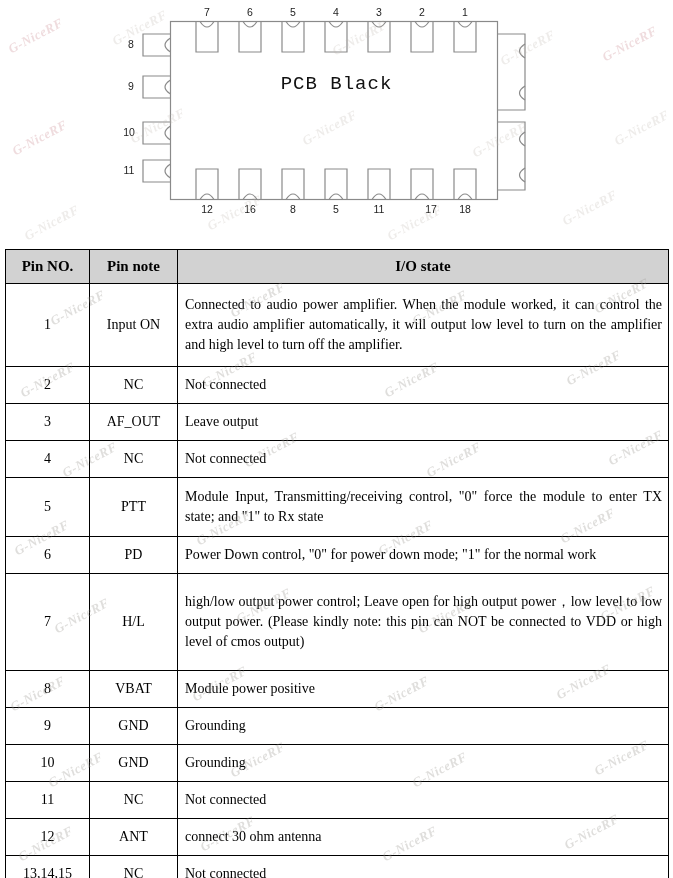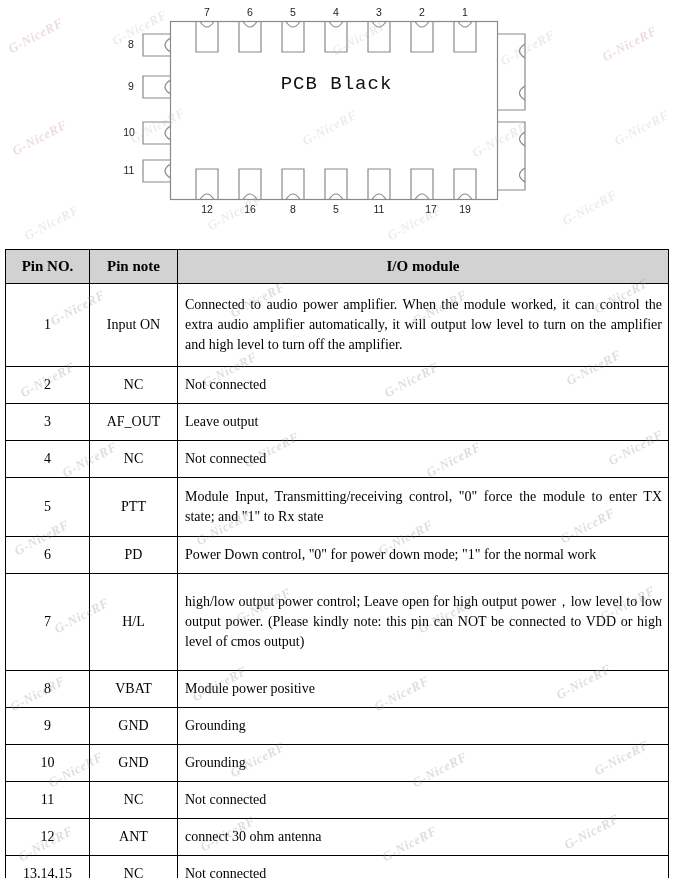--- a/index.html
+++ b/index.html
@@ -222,35 +222,35 @@
   <div class="pin-num" style="left:120px; top:80px;">9</div>
   <div class="pin-num" style="left:118px; top:126px;">10</div>
   <div class="pin-num" style="left:118px; top:164px;">11</div>
 
   <div class="pin-num" style="left:196px; top:203px;">12</div>
   <div class="pin-num" style="left:239px; top:203px;">16</div>
   <div class="pin-num" style="left:282px; top:203px;">8</div>
   <div class="pin-num" style="left:325px; top:203px;">5</div>
   <div class="pin-num" style="left:368px; top:203px;">11</div>
   <div class="pin-num" style="left:420px; top:203px;">17</div>
-  <div class="pin-num" style="left:454px; top:203px;">19</div>
+  <div class="pin-num" style="left:454px; top:203px;">18</div>
 </div>
 
 <div id="pin-table-wrap">
   <table id="pin-table">
     <colgroup>
       <col class="c-no">
         <col class="c-name">
         <col class="c-io">
     </colgroup>
     <thead>
       <tr>
         <th>Pin NO.</th>
         <th>Pin note</th>
-        <th>I/O module</th>
+        <th>I/O state</th>
       </tr>
     </thead>
     <tbody id="pin-table-body">
         <tr class="r-tall">
           <td class="cell-no">1</td>
           <td class="cell-name">Input ON</td>
           <td class="cell-io">Connected to audio power amplifier. When the module worked, it can control the extra audio amplifier automatically, it will output low level to turn on the amplifier and high level to turn off the amplifier.</td>
         </tr>
         <tr class="r-one">
           <td class="cell-no">2</td>

